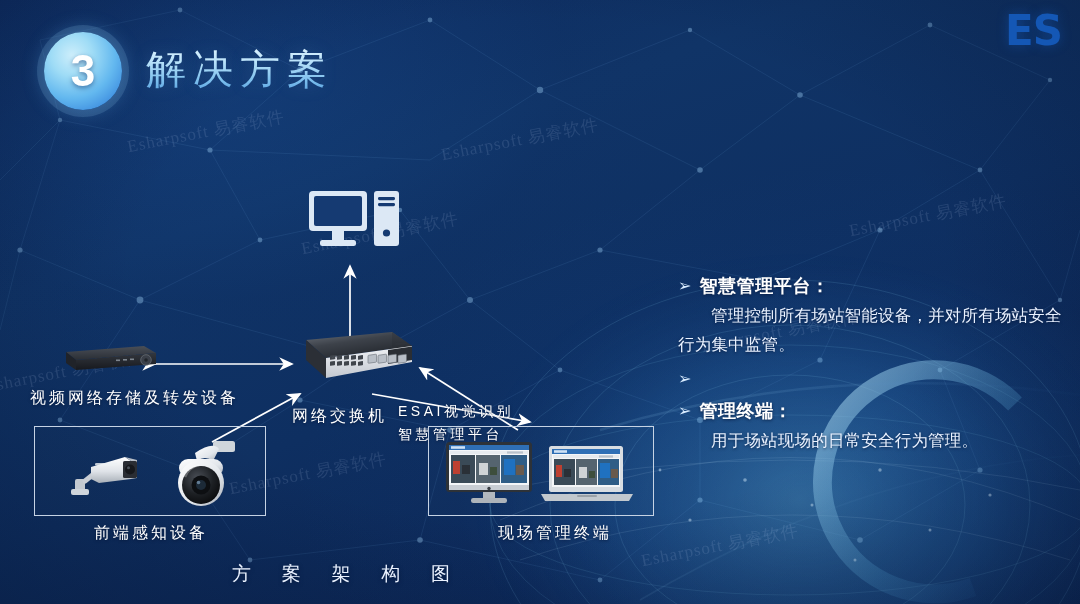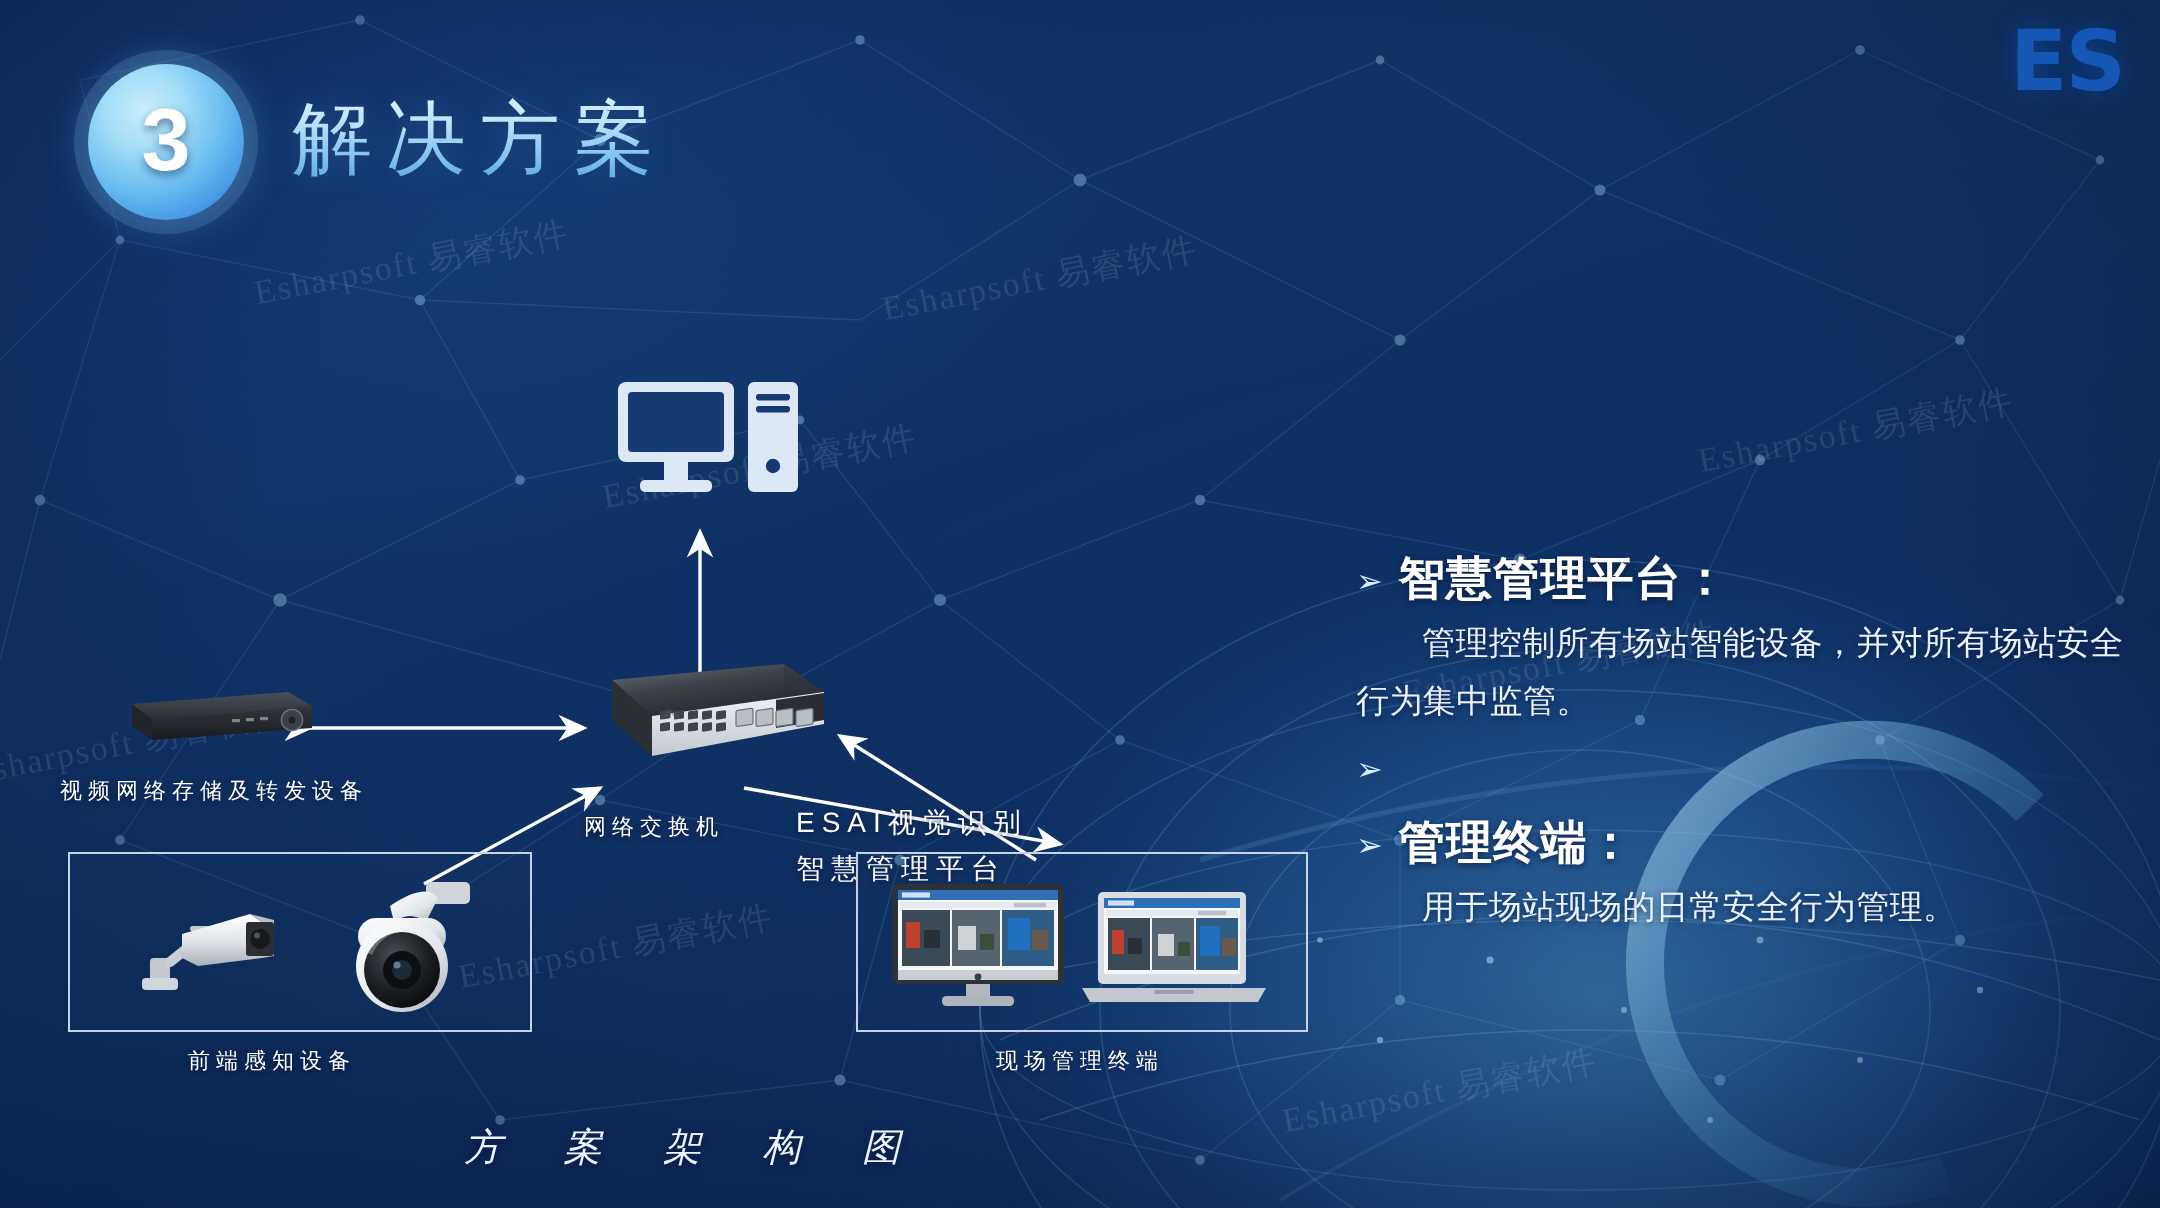--- a/index.html
+++ b/index.html
@@ -65,21 +65,21 @@
   .intro {
     position: absolute; left: 104px; top: 113px; width: 906px;
     color: #eef5ff; font-size: 19.5px; line-height: 30px;
     letter-spacing: .3px;
     text-shadow: 0 1px 3px rgba(4,18,50,0.6);
   }
 
   
   .diagram { position: absolute; left: 0; top: 182px; width: 672px; height: 422px; }
   .dlabel {
-    position: absolute; color: #ffffff; font-size: 11px;
+    position: absolute; color: #ffffff; font-size: 16px;
     letter-spacing: 3px; white-space: nowrap;
     text-shadow: 0 1px 3px rgba(4,18,50,0.75);
   }
   .dlabel-platform {
     position: absolute; left: 398px; top: 218px;
     color: #ffffff; font-size: 14px; line-height: 23px;
     letter-spacing: 3.5px; white-space: nowrap;
     text-shadow: 0 1px 3px rgba(4,18,50,0.75);
   }
   .group-box {
@@ -89,34 +89,33 @@
   }
 
   
   .dev { position: absolute; }
 
   .bottom-caption {
     position: absolute; left: 232px; top: 561px;
     font-size: 19px; letter-spacing: 13px; color: #eaf2ff;
     font-family: "Liberation Serif", "DejaVu Serif", serif;
     text-shadow: 0 1px 4px rgba(4,18,50,0.7);
-    font-style: italic;
   }
 
   
   .right-col { position: absolute; left: 678px; top: 272px; width: 400px; }
   .bullet-head {
     display: flex; align-items: baseline; gap: 8px;
     margin-top: 2px;
   }
   .bullet-mark {
     color: #d9ecff; font-size: 16px; line-height: 1; transform: translateY(-1px);
   }
   .bullet-title {
-    color: #ffffff; font-size: 23px; font-weight: bold; letter-spacing: .6px;
+    color: #ffffff; font-size: 18px; font-weight: bold; letter-spacing: .6px;
     text-shadow: 0 1px 3px rgba(4,18,50,0.7);
   }
   .bullet-body {
     color: #eaf2ff; font-size: 16.5px; line-height: 29px;
     text-indent: 2em; margin-top: 3px; letter-spacing: .2px;
     text-shadow: 0 1px 3px rgba(4,18,50,0.7);
   }
   .gap-a { height: 11px; }
   .gap-b { height: 9px; }
 

